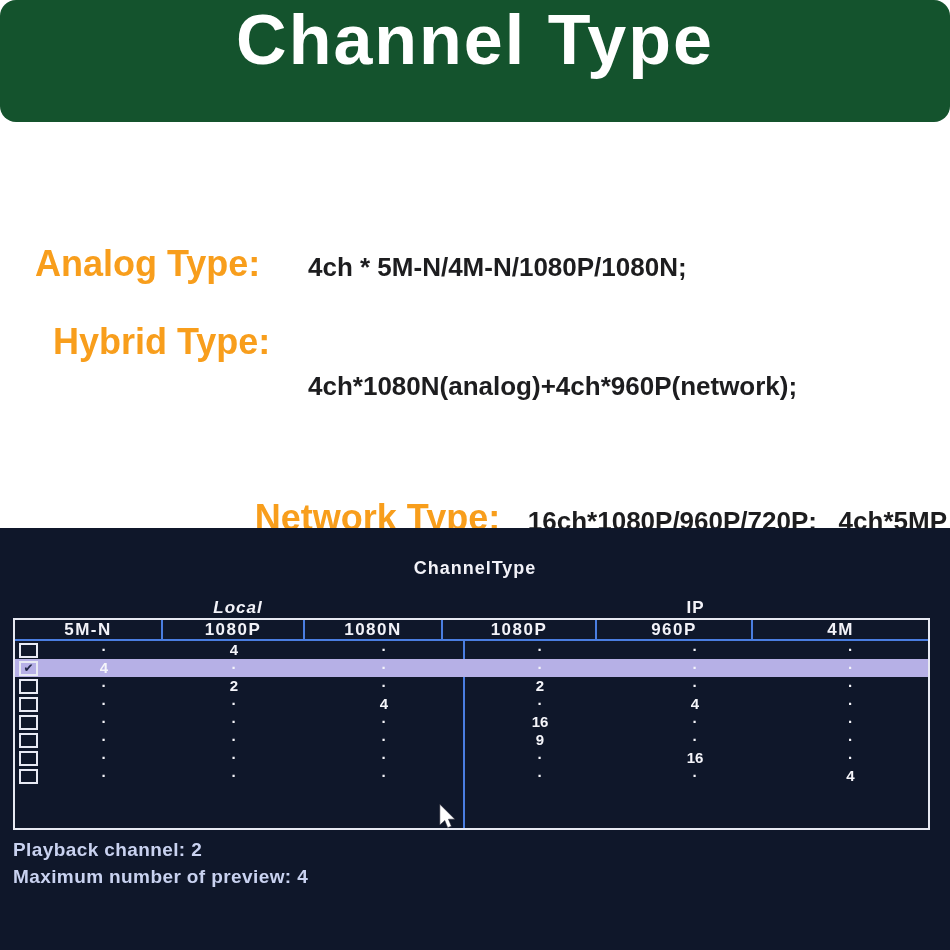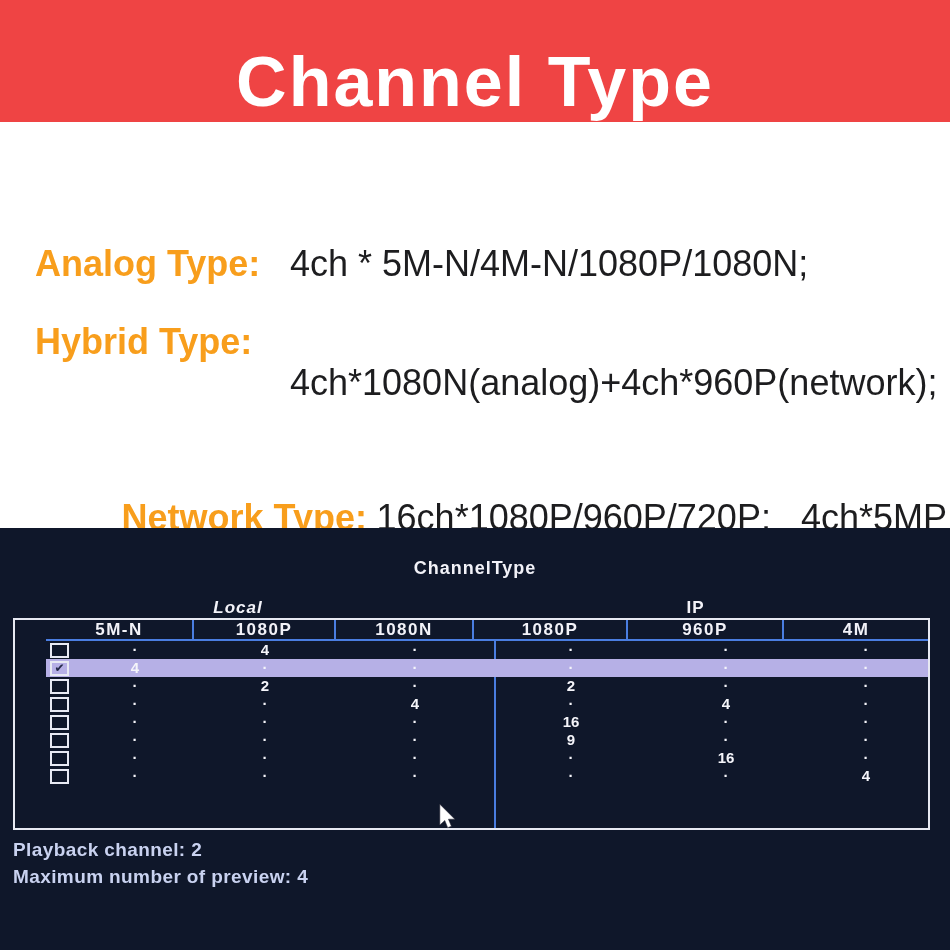--- a/index.html
+++ b/index.html
@@ -8,39 +8,39 @@
     position: relative;
     background: #ffffff;
     font-family: "Liberation Sans", "DejaVu Sans", sans-serif;
     overflow: hidden;
   }
 
   
   .banner {
     position: absolute; top: 0; left: 0;
     width: 950px; height: 122px;
-    background: #ef4444;
-    display: flex; align-items: flex-end; justify-content: center;
+    background: #14532d;
+    display: flex; align-items: flex-start; justify-content: center; border-radius: 16px;
   }
   .banner span {
     color: #ffffff; font-size: 70px; font-weight: 700; letter-spacing: 2px;
   }
 
   
   .spec-line {
     position: absolute; left: 35px; width: 912px;
     display: flex; align-items: baseline; height: 48px; line-height: 48px;
     white-space: pre;
   }
   .spec-label {
     display: inline-block; width: 255px; flex: 0 0 255px;
     color: #f89e1c; font-size: 36px; font-weight: 700; margin-top: 48px;
   }
   .spec-content {
-    color: #1d1d1f; font-size: 36px; font-weight: 400;
+    color: #1d1d1f; font-size: 26px; font-weight: 700; margin-left: 18px;
   }
   .line-a { top: 192px; }
   .line-b { top: 270px; flex-direction: column; }
   .line-c { top: 347px; }
   .line-d { top: 446px; justify-content: flex-end; }
 
   
   .panel {
     position: absolute; top: 528px; left: 0;
     width: 950px; height: 422px;
@@ -57,21 +57,20 @@
     font-size: 17px; font-weight: 700; letter-spacing: 1px; color: #f2f2f8;
   }
   .group-label.local { left: 13px; width: 450px; font-style: italic; }
   .group-label.ip    { left: 463px; width: 465px; }
 
   .table {
     position: absolute; left: 13px; top: 90px;
     width: 917px; height: 212px;
     border: 2px solid #e7e9f2;
     box-sizing: border-box;
-    padding-left: 31px;
   }
   .thead {
     display: flex; height: 21px;
     border-bottom: 2px solid #4a7de0;
     box-sizing: border-box;
   }
   .hcell {
     box-sizing: border-box;
     border-right: 2px solid #4a7de0;
     text-align: center; font-size: 17px; font-weight: 700; letter-spacing: 1.5px;

